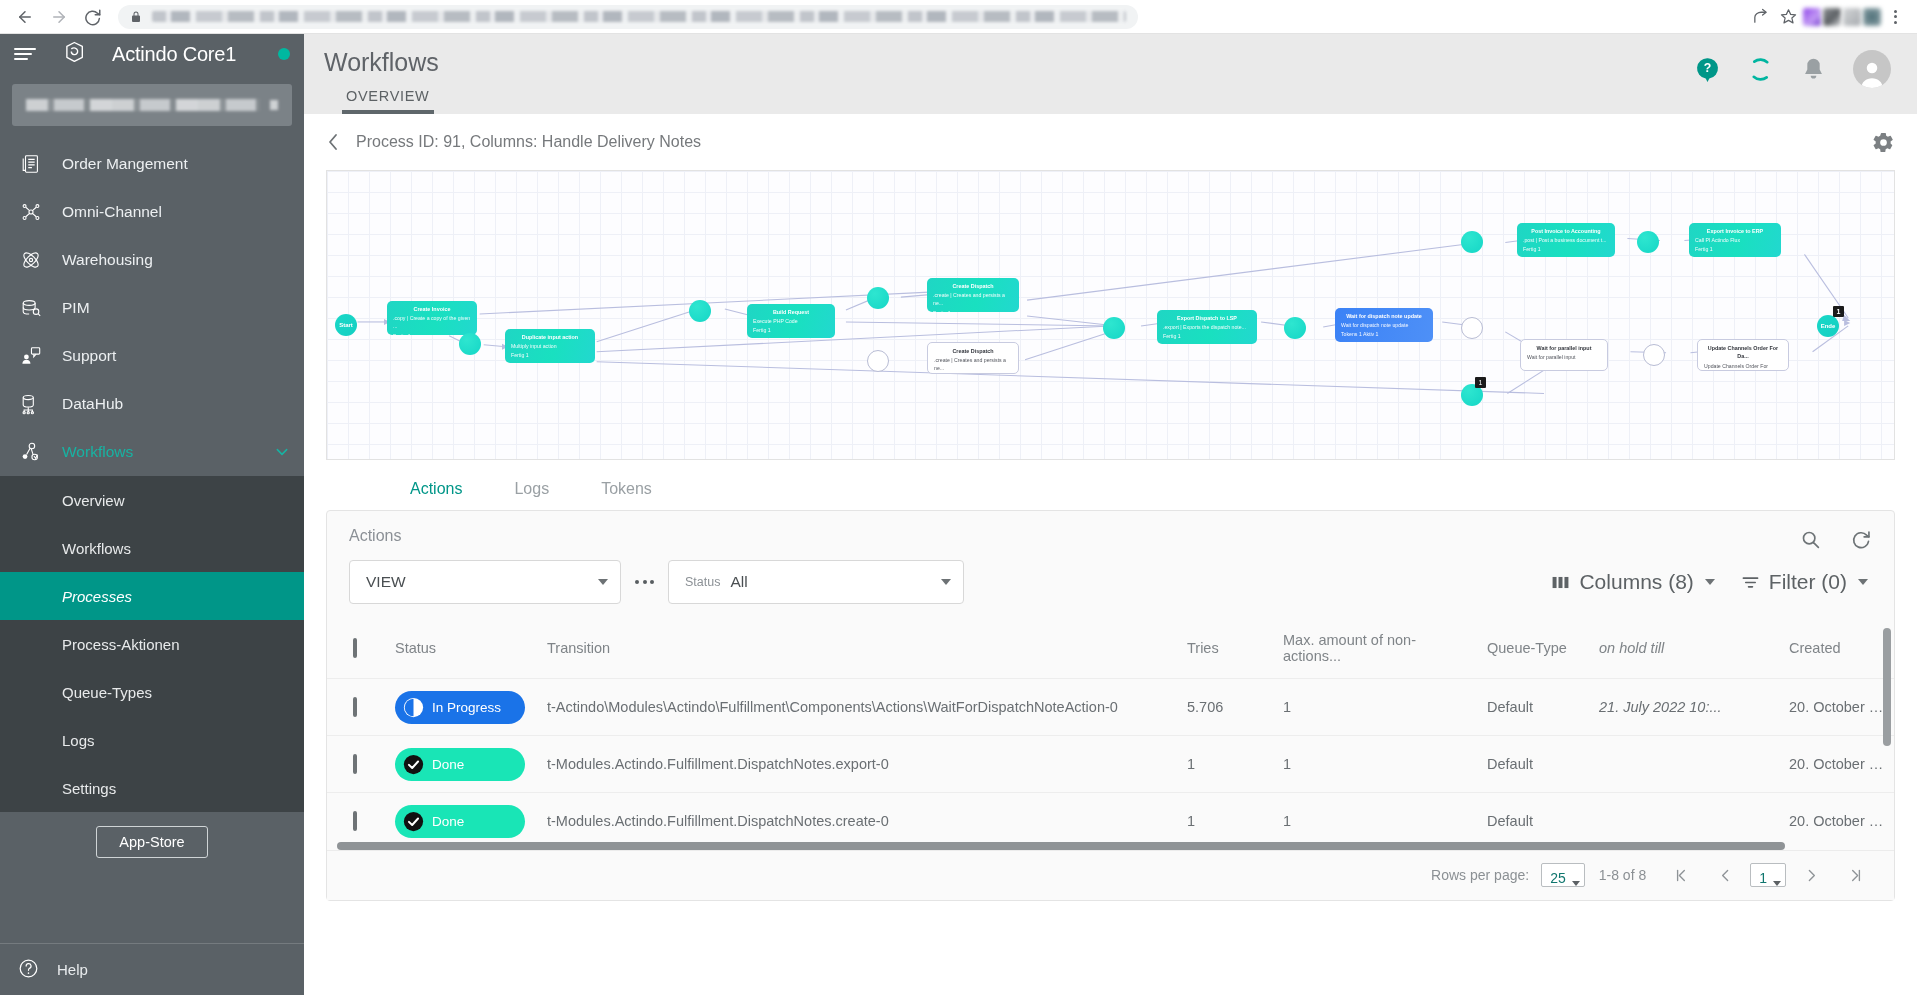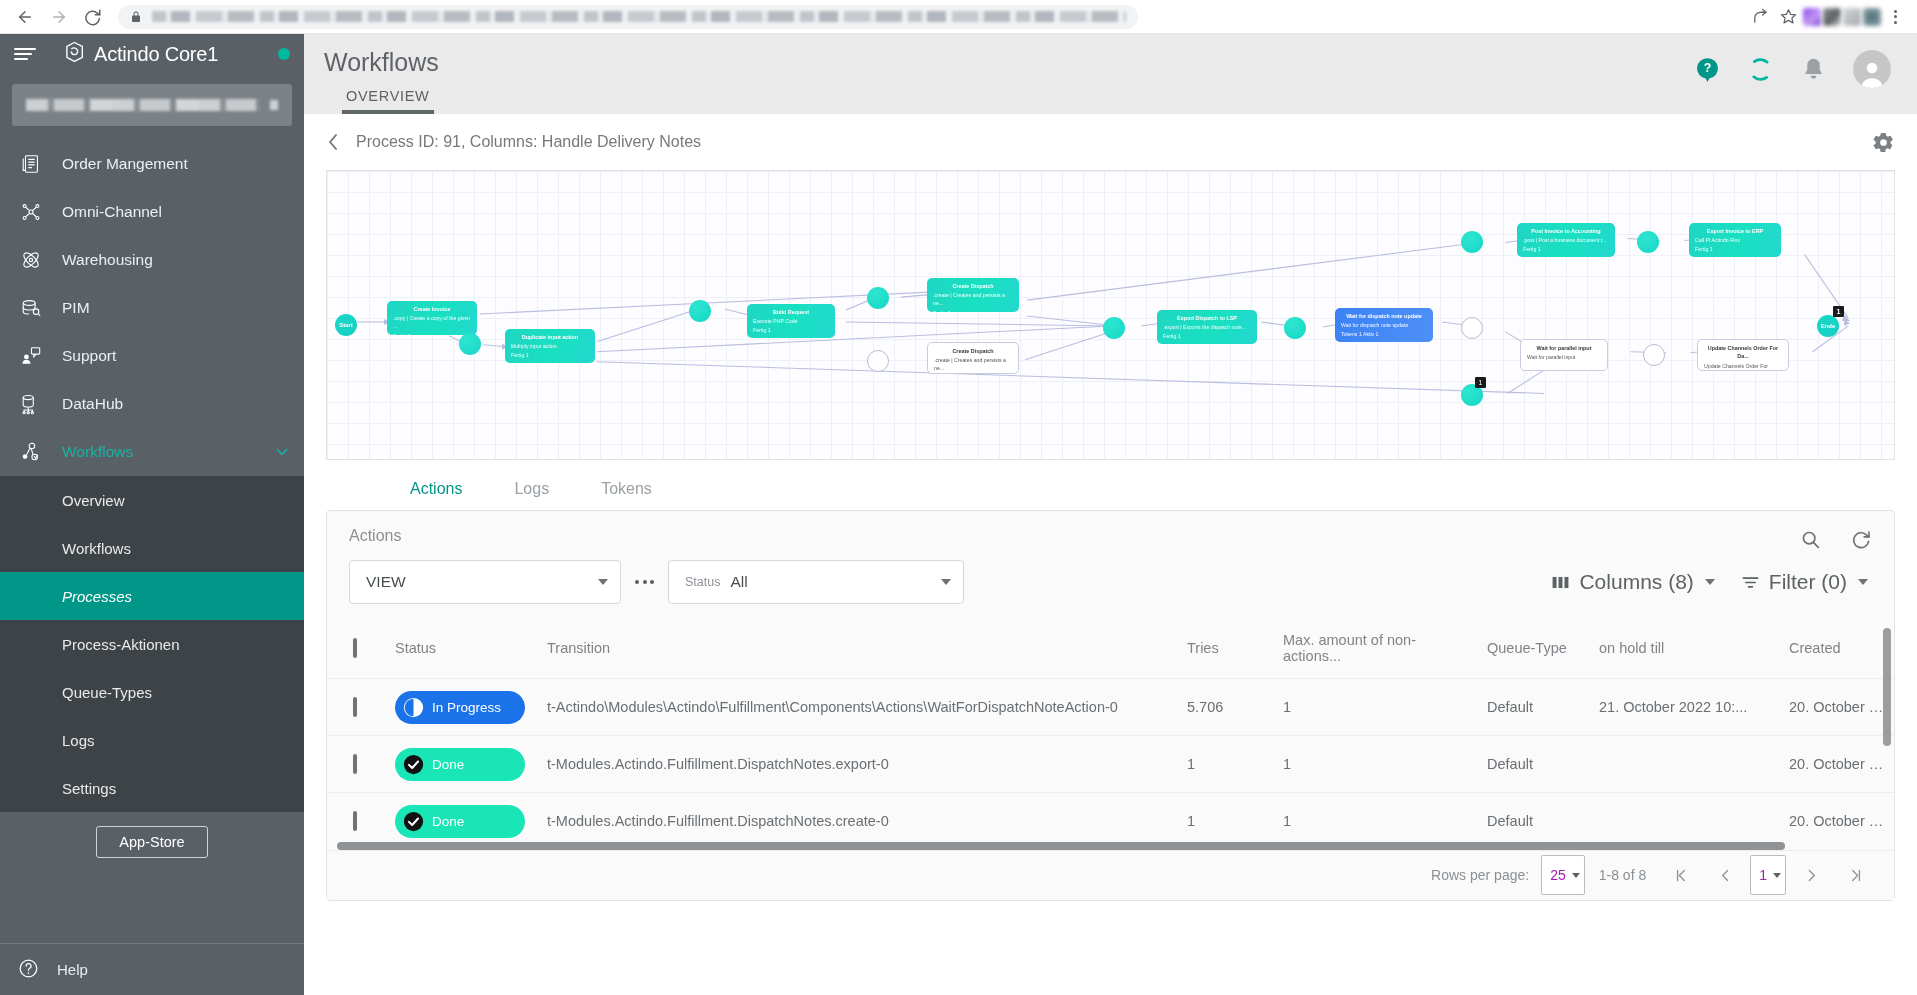--- a/index.html
+++ b/index.html
@@ -54,21 +54,21 @@
     width: 304px; flex: none; background: #5a6166;
     display: flex; flex-direction: column; color: #fff;
     position: relative;
   }
   #brandbar { height: 40px; display: flex; align-items: center; padding: 0 14px; gap: 12px; }
   #hamburger { display:flex; flex-direction:column; gap:3px; width: 22px; }
   #hamburger i { height: 2px; background: #fff; display: block; border-radius: 1px; }
   #hamburger i:nth-child(1){ width: 100%; }
   #hamburger i:nth-child(2){ width: 82%; }
   #hamburger i:nth-child(3){ width: 64%; }
-  #brand { display:flex; align-items:center; gap: 6px; margin-left: 14px; }
+  #brand { display:flex; align-items:center; gap: 24px; margin-left: 14px; }
   #brand-logo svg { width: 26px; height: 26px; }
   #brand-text { font-size: 20px; letter-spacing: -.2px; font-weight: 400; }
   #status-dot { width: 12px; height: 12px; border-radius: 50%; background: #00b8a0; margin-left: auto; }
 
   #tenant-box {
     margin: 10px 12px 14px; height: 42px; background: #7b8287;
     border-radius: 3px; display: flex; align-items: center; padding: 0 14px;
   }
   #tenant-blur {
     flex: 1; height: 12px;
@@ -233,21 +233,21 @@
     padding: 10px 8px 14px; vertical-align: middle;
   }
   td { padding: 0 8px; font-size: 14.5px; color: #6a6f73; height: 57px; vertical-align: middle; border-top: 1px solid #ededed; }
   tbody tr:first-child td { border-top: 1px solid #ededed; }
   .col-cb { width: 60px; padding-left: 26px; }
   .col-status { width: 152px; }
   .col-transition { width: 640px; }
   .col-tries { width: 96px; }
   .col-max { width: 204px; }
   .col-queue { width: 112px; }
-  .col-hold { width: 190px; }
+  .col-hold { width: 190px; font-style: italic; }
   .col-created { width: auto; }
   .cbx { width: 17px; height: 17px; border: 2px solid #6e7376; border-radius: 2px; background:#fff; cursor:pointer; }
   .chip {
     display: inline-flex; align-items: center; gap: 8px;
     border-radius: 18px; padding: 6px 18px 6px 8px; color: #fff;
     font-size: 13.5px; font-weight: 500; min-width: 130px;
   }
   .chip.inprogress { background: #1a73e8; }
   .chip.done { background: #19e5b6; }
   .chip .cico { width: 21px; height: 21px; flex:none; display:flex; }
@@ -262,23 +262,23 @@
     background: #9a9ea1; border-radius: 4px;
   }
 
   #card-foot {
     display:flex; align-items:center; justify-content:flex-end; gap: 0;
     height: 50px; padding-right: 22px; border-top: 1px solid #ececec;
     background:#fafafa;
   }
   #rpp-label { font-size: 14px; color:#8b9094; margin-right: 12px; }
   .minisel {
-    border: 1px solid #b9bdc0; border-radius: 2px; height: 40px;
-    display:flex; align-items:center; padding: 0 4px 0 8px; gap: 6px;
-    font-size: 14px; color: #a21caf; background:#fff; cursor:pointer;
+    border: 1px solid #b9bdc0; border-radius: 2px; height: 24px;
+    display:flex; align-items:flex-end; padding: 0 4px 0 8px; gap: 6px;
+    font-size: 14px; color: #0f766e; background:#fff; cursor:pointer;
   }
   .minicaret { width:0;height:0;border-left:4px solid transparent;border-right:4px solid transparent;border-top:5px solid #5c6164; }
   #range-label { font-size: 14px; color:#8b9094; margin: 0 18px 0 14px; }
   .pgbtn { width: 34px; height: 34px; display:flex; align-items:center; justify-content:center; color:#8e9397; cursor:pointer; }
   .pgbtn svg { width: 17px; height: 17px; }
 </style>
 </head>
 <body>
 
 <div id="browser-chrome">
@@ -784,21 +784,21 @@
                           <path d="M12 2a10 10 0 0 0 0 20z" fill="#1a73e8"></path>
                         </svg>
                     </span>
                     <span>In Progress</span>
                   </span>
                 </td>
                 <td class="col-transition nowrap">t-Actindo\Modules\Actindo\Fulfillment\Components\Actions\WaitForDispatchNoteAction-0</td>
                 <td class="col-tries">5.706</td>
                 <td class="col-max">1</td>
                 <td class="col-queue">Default</td>
-                <td class="col-hold nowrap">21. October 2022 10:...</td>
+                <td class="col-hold nowrap">21. July 2022 10:...</td>
                 <td class="col-created nowrap">20. October 2022 11:...</td>
               </tr>
               <tr>
                 <td class="col-cb"><span class="cbx"></span></td>
                 <td class="col-status">
                   <span class="chip done">
                     <span class="cico">
                       <svg viewBox="0 0 24 24">
                           <circle cx="12" cy="12" r="11" fill="#111"></circle>
                           <polyline points="6.8 12.4 10.5 16 17.2 8.6" fill="none" stroke="#fff" stroke-width="2.3" stroke-linecap="round" stroke-linejoin="round"></polyline>

